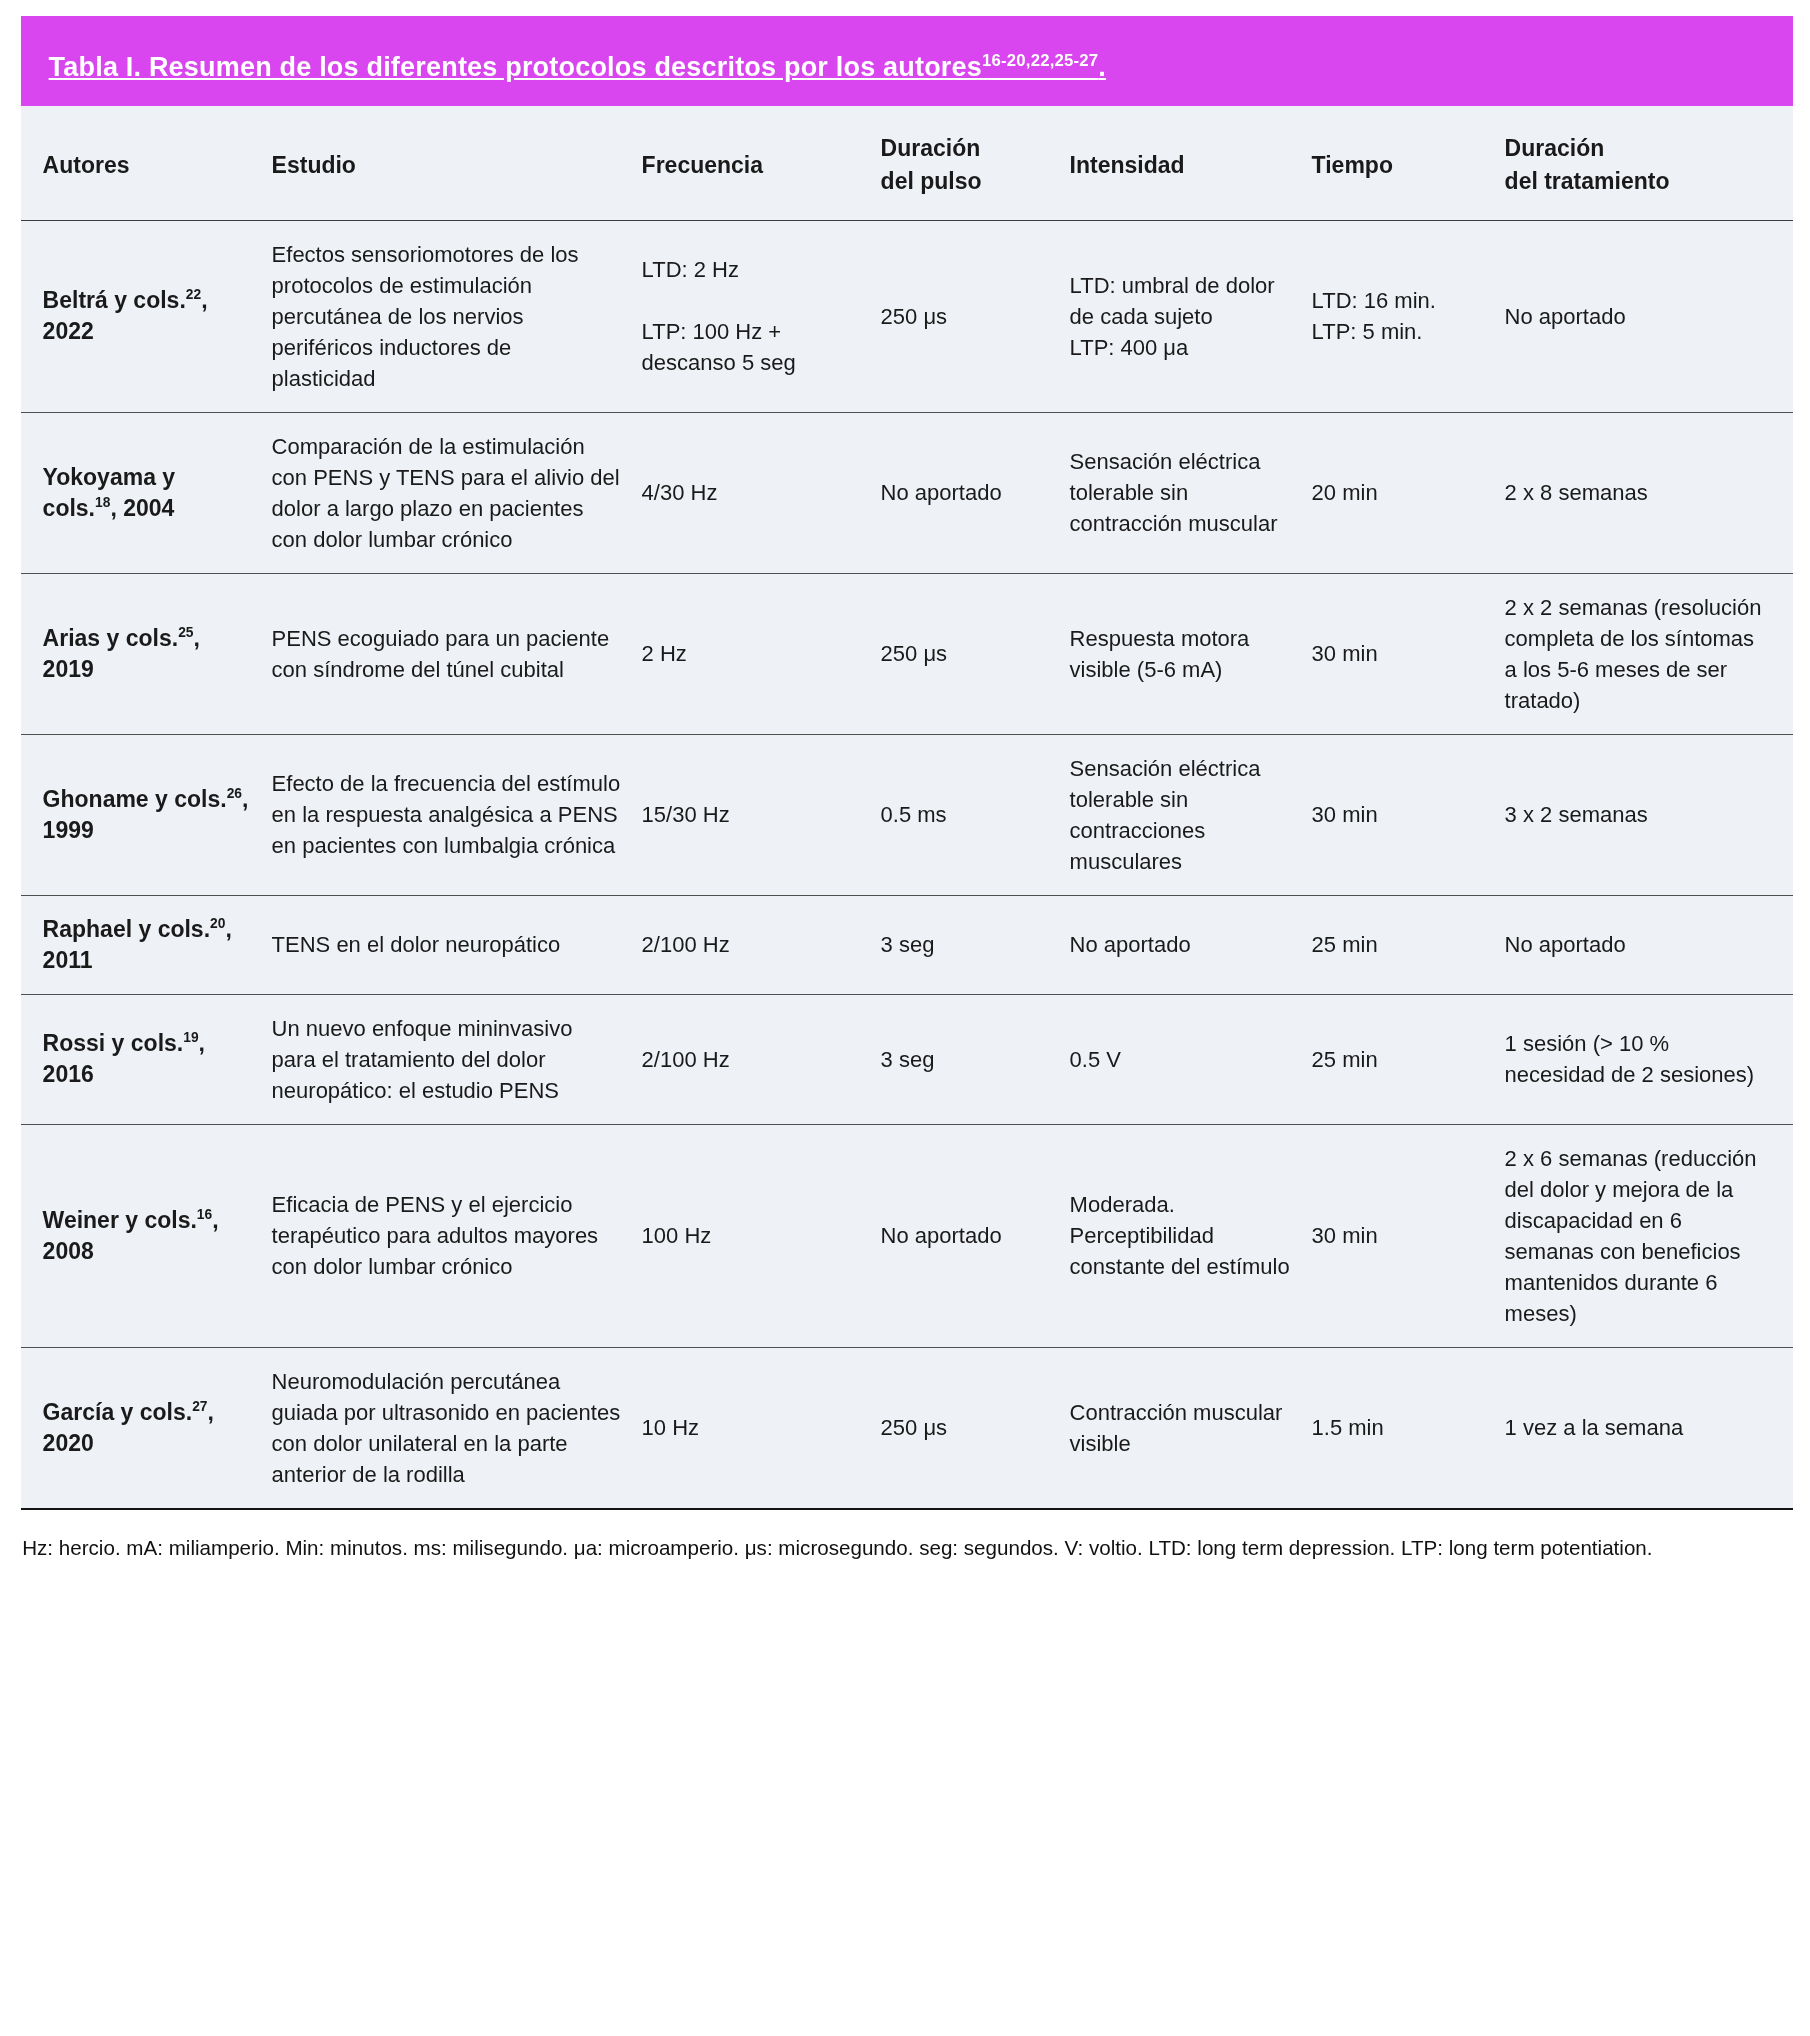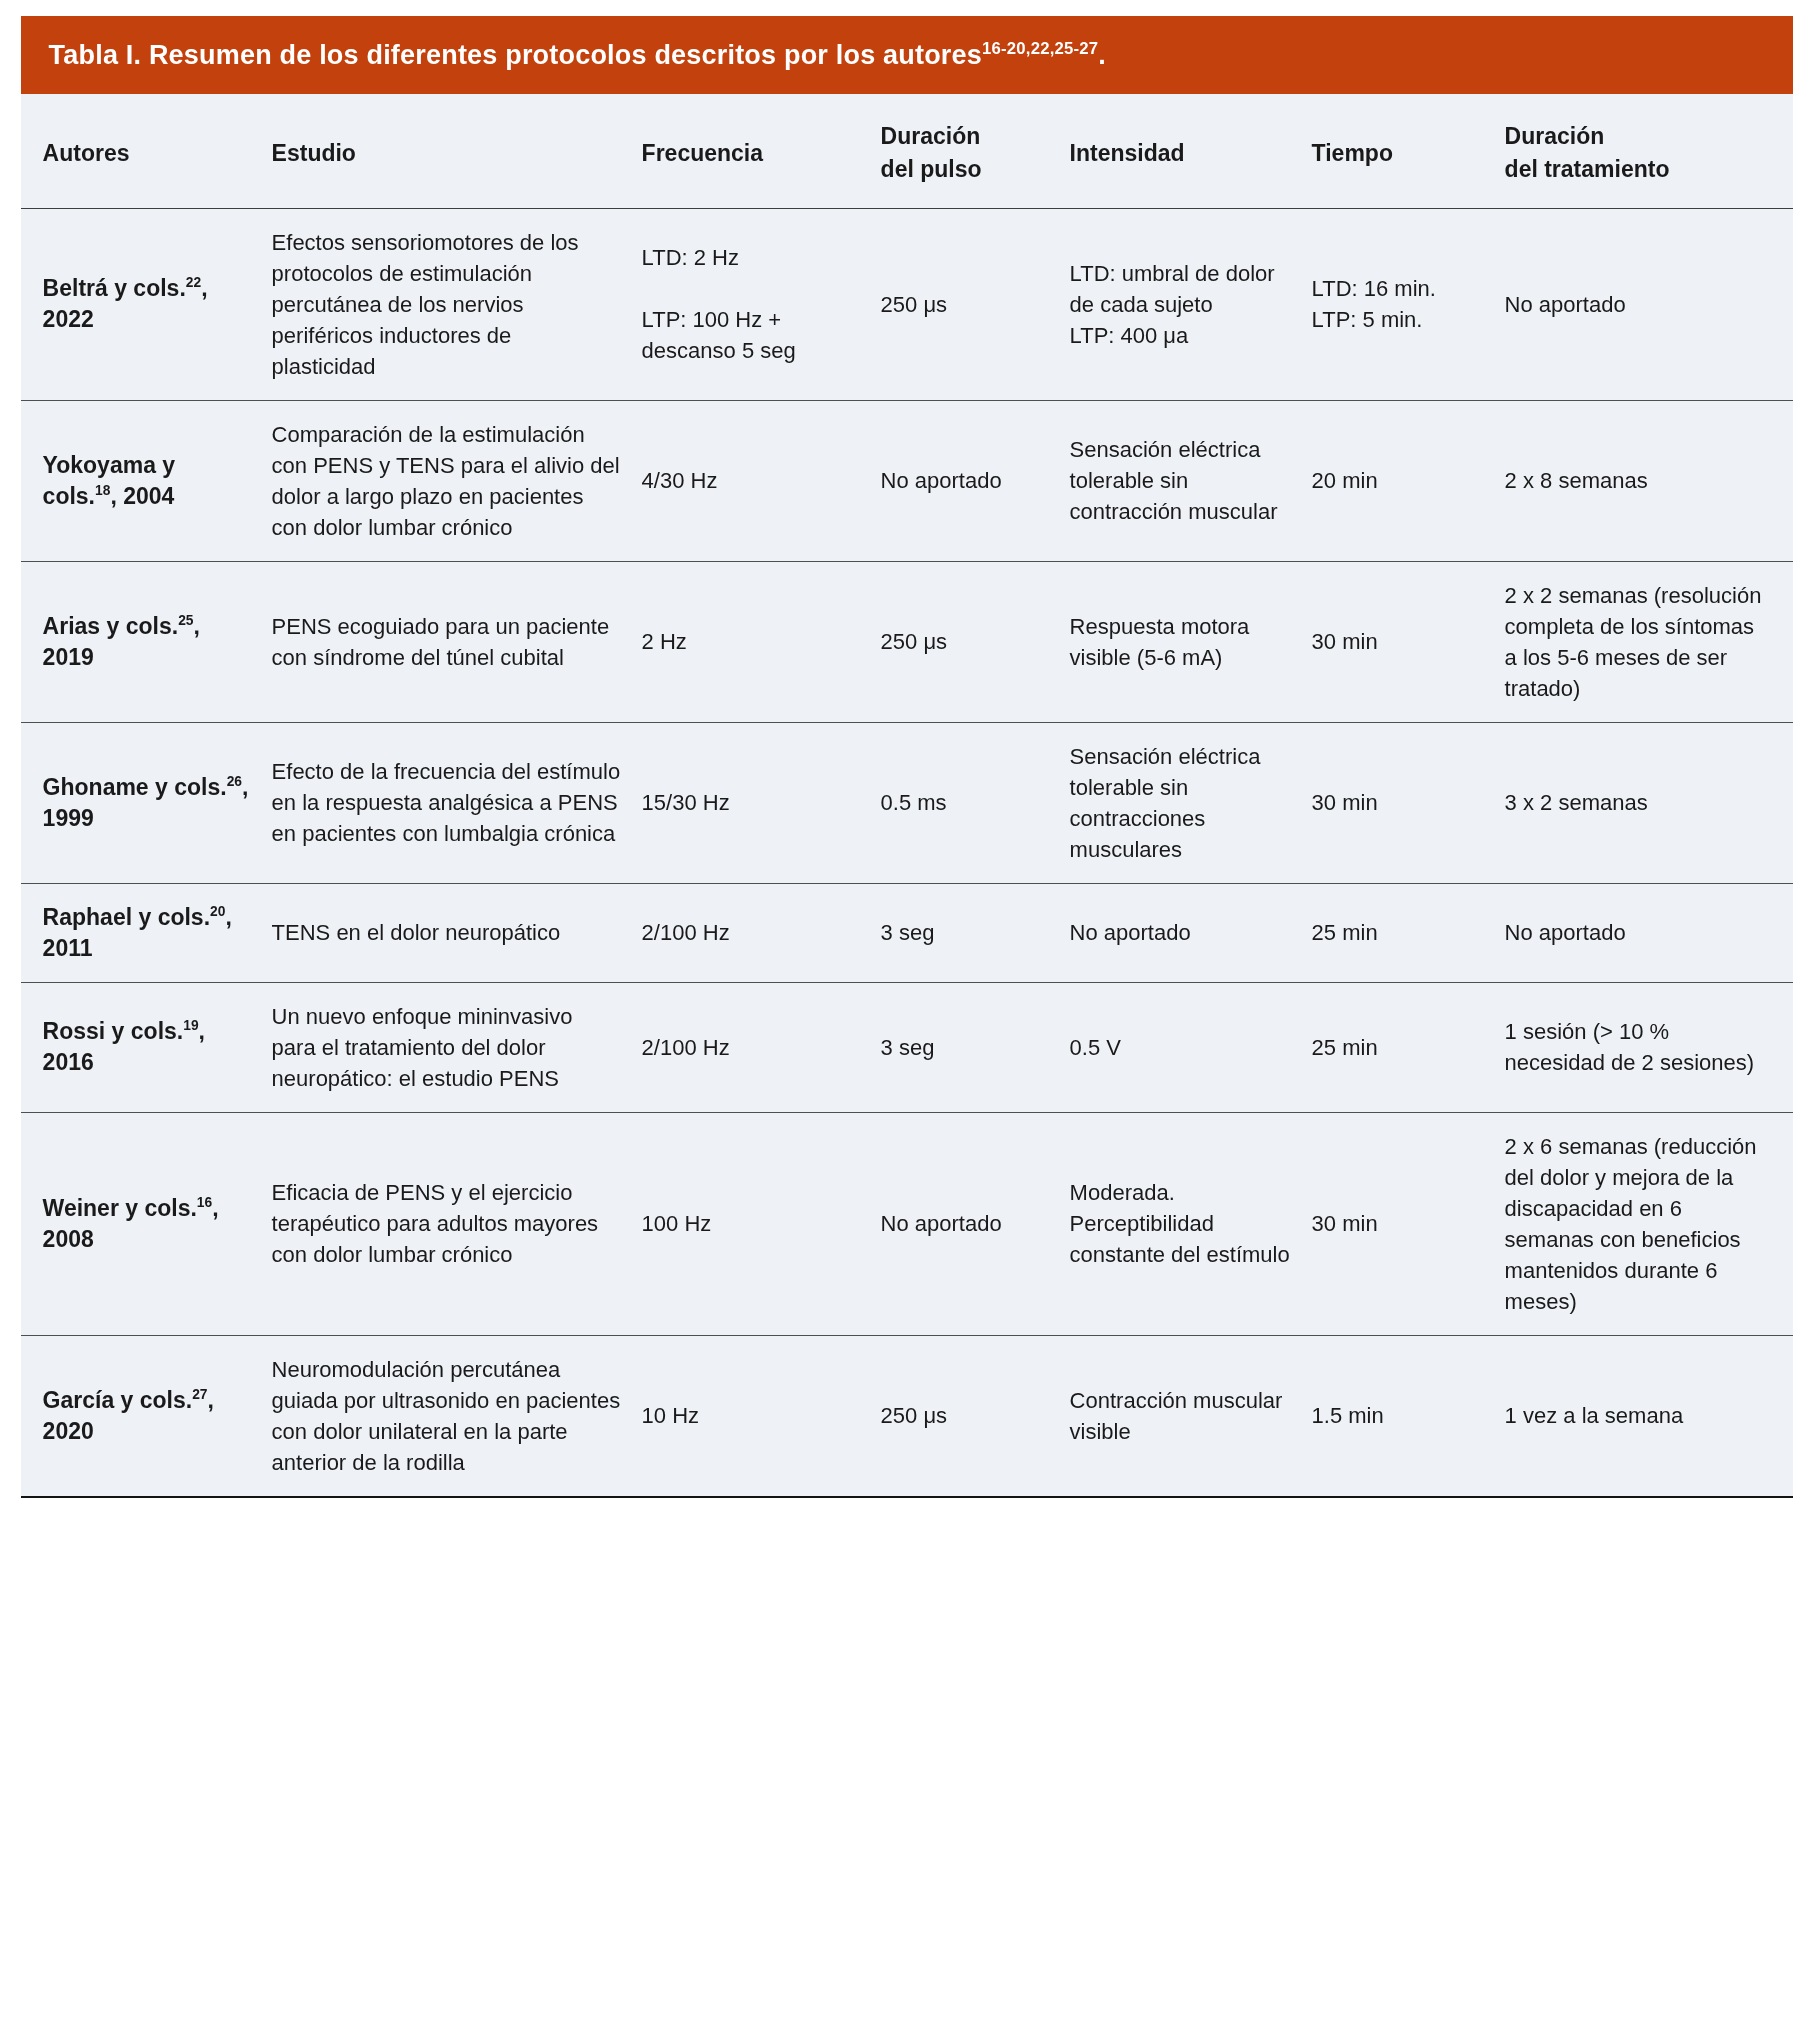--- a/index.html
+++ b/index.html
@@ -14,26 +14,27 @@
   .page {
     width: 1811px;
     min-height: 2036px;
     box-sizing: border-box;
     padding: 16.4px 19px 25px 20.6px;
   }
   .card {
     width: 1772px;
   }
   .title-bar {
-    background: #c2410c;
+    background: #d946ef;
     color: #ffffff;
     font-size: 27px;
     font-weight: bold;
-    padding: 24px 28px 23px 28px;
+    padding: 36px 28px 23px 28px;
     letter-spacing: 0.2px;
+    text-decoration: underline;
   }
   .title-bar sup {
     font-size: 0.62em;
     line-height: 0;
   }
   table.protocols {
     width: 100%;
     border-collapse: collapse;
     background: #eef1f6;
     table-layout: fixed;
@@ -187,14 +188,15 @@
           <td>250 μs</td>
           <td>Contracción muscular visible</td>
           <td>1.5 min</td>
           <td>1 vez a la semana</td>
         </tr>
       </tbody>
     </table>
 
   </div>
 
+  <p class="footnote">Hz: hercio. mA: miliamperio. Min: minutos. ms: milisegundo. μa: microamperio. μs: microsegundo. seg: segundos. V: voltio. LTD: long term depression. LTP: long term potentiation.</p>
 </div>
 
 
 </body></html>

